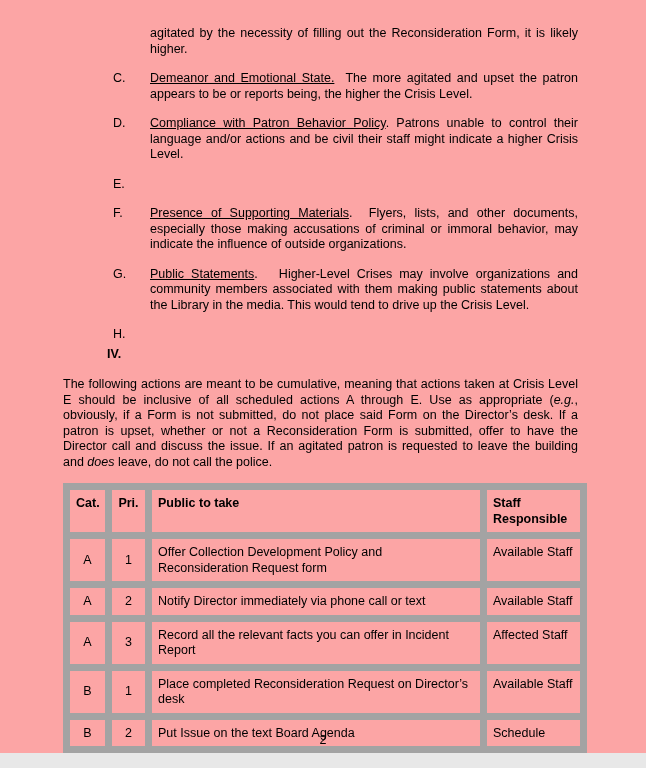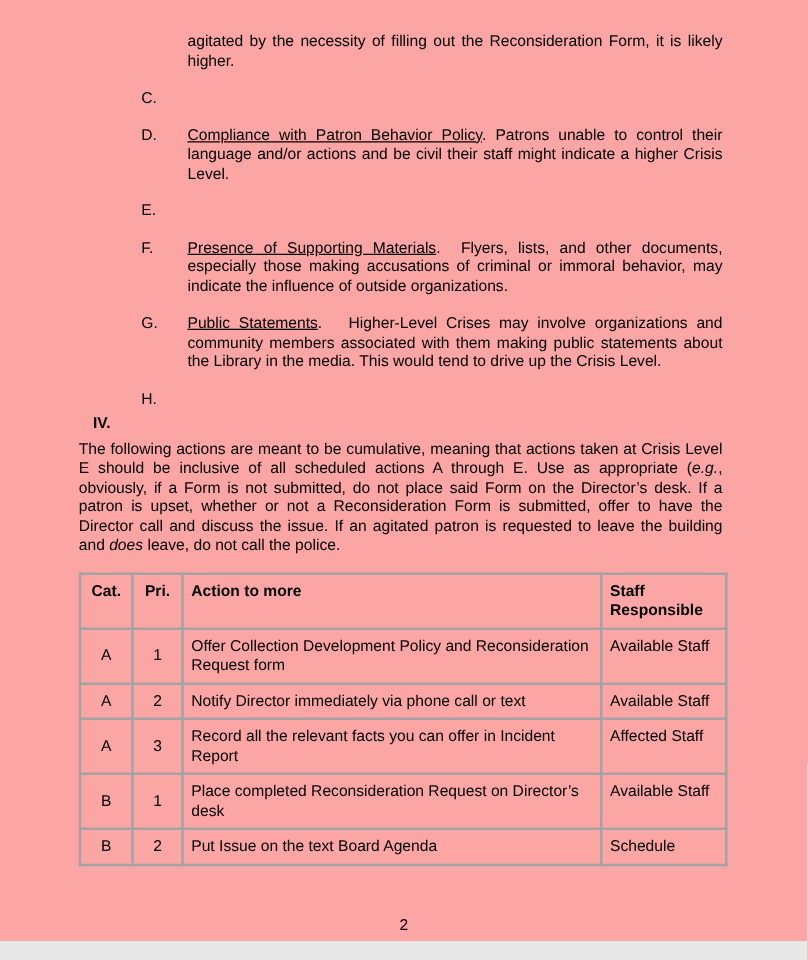--- a/index.html
+++ b/index.html
@@ -33,36 +33,37 @@
     padding-left: 50px;
     box-sizing: border-box;
     text-align: left;
   }
   .item-body { flex: 1 1 auto; text-align: justify; }
   .item-heading { text-decoration: underline; }
   .section-heading {
     display: flex;
     margin-top: 4px;
     font-weight: bold;
-    text-align: center;
+    text-align: left;
+    margin-left: 44px;
   }
   .section-heading .numeral { flex: 0 0 37px; }
-  .intro-para { margin-top: 5px; }
+  .intro-para { margin-top: 15px; }
   .ital { font-style: italic; }
   table.iv-table {
     margin-top: 13px;
     border-collapse: collapse;
     table-layout: fixed;
     width: 517px;
     border: 2px solid #000;
     font-size: 12.5px;
     line-height: 15.5px;
   }
   table.iv-table th, table.iv-table td {
-    border: 2px solid #a3a3a3;
+    border: 7px solid #a3a3a3;
     padding: 6px 6px 5px 6px;
     text-align: left;
     vertical-align: top;
   }
   table.iv-table th { font-weight: bold; }
   table.iv-table th.c-cat, table.iv-table th.c-pri { text-align: center; }
   table.iv-table td.c-cat, table.iv-table td.c-pri {
     text-align: center;
     vertical-align: middle;
   }
@@ -78,20 +79,21 @@
 </head>
 <body>
 
 <div class="page">
   <div class="content">
 
     <p class="p-cont">agitated by the necessity of filling out the Reconsideration Form, it is likely higher.</p>
 
     <div class="list-item">
       <span class="letter">C.</span>
+      <div class="item-body"><span class="item-heading">Demeanor and Emotional State.</span><span>&nbsp;</span> <span>The more agitated and upset the patron appears to be or reports being, the higher the Crisis Level.</span></div>
     </div>
 
     <div class="list-item">
       <span class="letter">D.</span>
       <div class="item-body"><span class="item-heading">Compliance with Patron Behavior Policy</span><span>.</span> <span>Patrons unable to control their language and/or actions and be civil their staff might indicate a higher Crisis Level.</span></div>
     </div>
 
     <div class="list-item">
       <span class="letter">E.</span>
     </div>
@@ -120,21 +122,21 @@
       <colgroup>
         <col style="width:42px">
           <col style="width:40px">
           <col style="width:335px">
           <col style="width:100px">
       </colgroup>
       <tbody>
           <tr>
         <th class="c-cat">Cat.</th>
         <th class="c-pri">Pri.</th>
-        <th>Action to more</th>
+        <th>Public to take</th>
         <th>Staff Responsible</th>
       </tr>
       <tr>
         <td class="c-cat">A</td>
         <td class="c-pri">1</td>
         <td>Offer Collection Development Policy and Reconsideration Request form</td>
         <td>Available Staff</td>
       </tr>
       <tr>
         <td class="c-cat">A</td>

